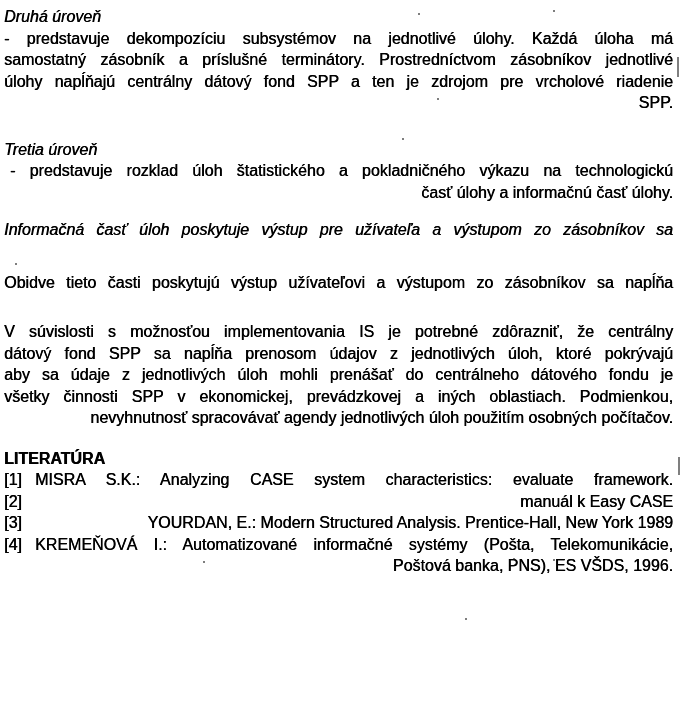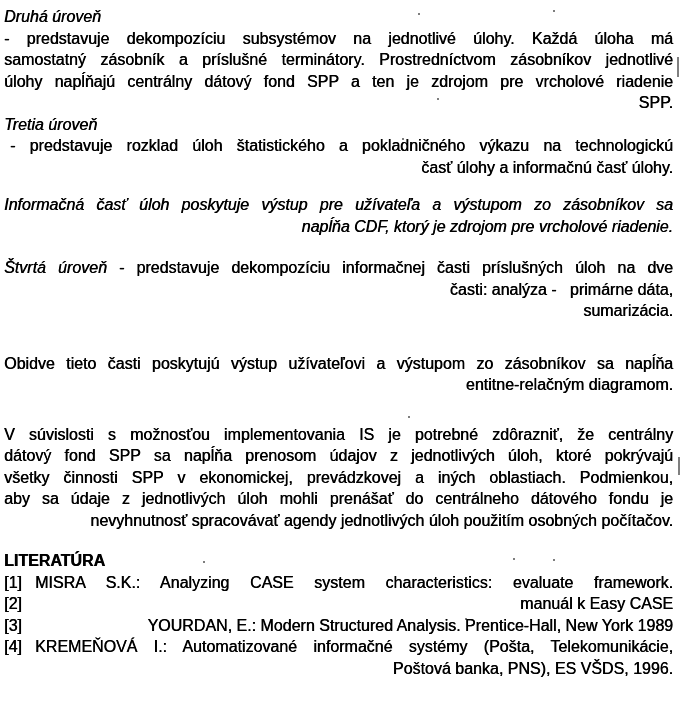--- a/index.html
+++ b/index.html
@@ -14,21 +14,21 @@
     width: 680px; height: 676px;
     box-sizing: border-box;
     padding: 6px 7px 0 4px;
     color: #000;
     font-size: 16px;
     line-height: 21.5px;
     text-shadow: 0.45px 0 0 #000;
     filter: blur(0.3px);
   }
   .sec { margin: 0; }
-  .sec-third   { margin-top: 0; }
+  .sec-third   { margin-top: 25px; }
   .sec-info    { margin-top: 16px; font-style: italic; }
   .sec-fourth  { margin-top: 20px; }
   .sec-both    { margin-top: 31px; }
   .sec-impl    { margin-top: 28px; }
   .sec-lit     { margin-top: 19px; }
   .it { font-style: italic; }
   .bold { font-weight: bold; }
   .jline { text-align: justify; text-align-last: justify; }
   .lline { text-align: right; }
   .pre { white-space: pre-wrap; }
@@ -62,39 +62,32 @@
   </section>
 
   <section class="sec sec-third">
     <div class="it">Tretia úroveň</div>
     <div class="jline ind6">- predstavuje rozklad úloh štatistického a pokladničného výkazu na technologickú</div>
     <div class="lline">časť úlohy a informačnú časť úlohy.</div>
   </section>
 
   <section class="sec sec-info">
     <div class="jline">Informačná časť úloh poskytuje výstup pre užívateľa a výstupom zo zásobníkov sa</div>
-    <div class="lline">napĺňa CDF, ktorý je zdrojom pre vrcholové riadenie.</div>
   </section>
 
-  <section class="sec sec-fourth">
-    <div class="jline"><span class="it">Štvrtá úroveň</span><span> - predstavuje dekompozíciu informačnej časti príslušných úloh na dve</span></div>
-    <div class="lline pre">časti: analýza -   primárne dáta,</div>
-    <div class="lline ind-sum">sumarizácia.</div>
-  </section>
 
   <section class="sec sec-both">
     <div class="jline">Obidve tieto časti poskytujú výstup užívateľovi a výstupom zo zásobníkov sa napĺňa</div>
-    <div class="lline">entitne-relačným diagramom.</div>
   </section>
 
   <section class="sec sec-impl">
     <div class="jline">V súvislosti s možnosťou implementovania IS je potrebné zdôrazniť, že centrálny</div>
     <div class="jline">dátový fond SPP sa napĺňa prenosom údajov z jednotlivých úloh, ktoré pokrývajú</div>
+    <div class="jline">aby sa údaje z jednotlivých úloh mohli prenášať do centrálneho dátového fondu je</div>
     <div class="jline">všetky činnosti SPP v ekonomickej, prevádzkovej a iných oblastiach. Podmienkou,</div>
-    <div class="jline">aby sa údaje z jednotlivých úloh mohli prenášať do centrálneho dátového fondu je</div>
     <div class="lline">nevyhnutnosť spracovávať agendy jednotlivých úloh použitím osobných počítačov.</div>
   </section>
 
   <section class="sec sec-lit">
     <div class="bold">LITERATÚRA</div>
 
     <div class="ref">
       <span class="ref-marker">[1]</span>
       <div class="jline">MISRA S.K.: Analyzing CASE system characteristics: evaluate framework.</div>
     </div>

